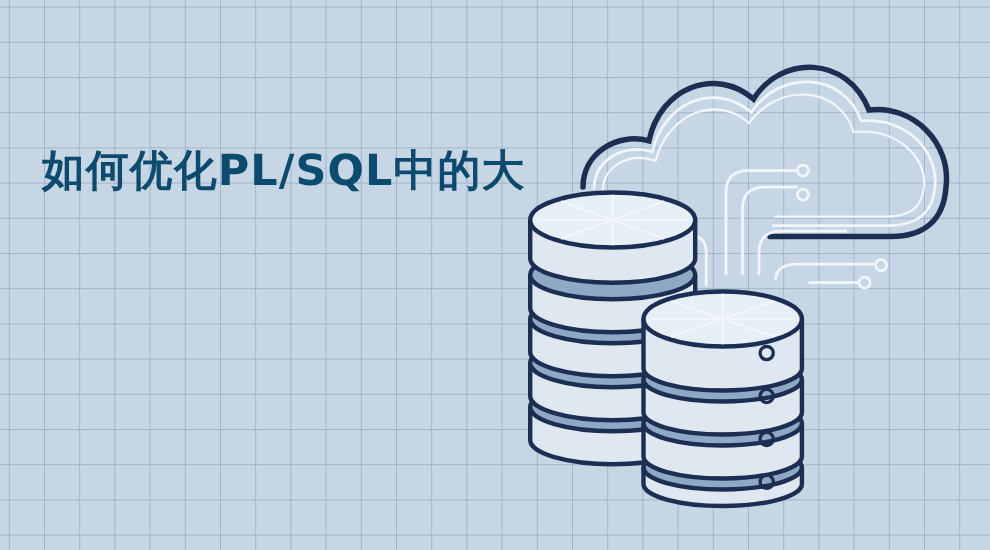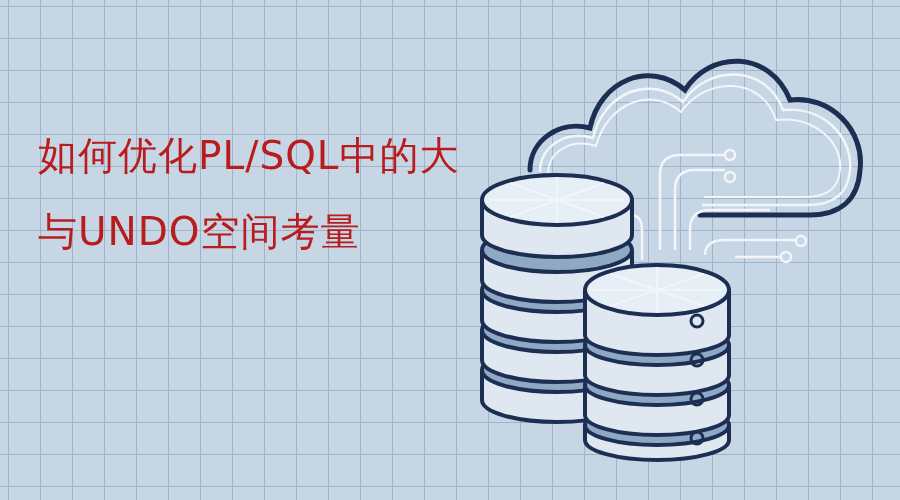--- a/index.html
+++ b/index.html
@@ -5,30 +5,29 @@
   html,body{margin:0;padding:0;}
   body{width:900px;height:500px;overflow:hidden;position:relative;
     background-color:#c7d6e4;
     background-image:
       linear-gradient(#9fb4c8 1px, transparent 1px),
       linear-gradient(90deg, #9fb4c8 1px, transparent 1px);
     background-size:32px 32px;
     background-position:8px 6px;
     font-family:"DejaVu Sans","Liberation Sans",sans-serif;}
   .title{position:absolute;left:38px;top:118px;margin:0;}
-  .title .line{display:block;font-size:39px;font-weight:normal;color:#b91c1c;
+  .title .line{display:block;font-size:39px;font-weight:bold;color:#0c4a6e;
     letter-spacing:1px;line-height:76px;height:76px;white-space:nowrap;}
   .art{position:absolute;left:470px;top:40px;width:400px;height:440px;}
 </style>
 </head>
 <body>
 
 <div class="title">
   <span class="line">如何优化PL/SQL中的大</span>
-  <span class="line">与UNDO空间考量</span>
 </div>
 
 <svg class="art" viewBox="0 0 400 440" xmlns="http://www.w3.org/2000/svg">
 
   <g fill="none">
     <path d="M60 130 C60 100 90 80 120 88 C130 40 180 20 215 50 C240 10 300 10 320 60 C360 55 395 90 390 130 C388 160 370 175 340 175 L230 175" stroke="#1c2e52" stroke-width="5" stroke-linecap="round"></path>
     <path d="M70 132 C70 106 96 90 123 98 C134 52 180 34 213 62 C238 24 296 24 313 70 C352 66 383 96 380 130 C378 154 364 165 338 165 L232 165" stroke="#f2f6fa" stroke-width="2.5"></path>
     <path d="M78 134 C78 112 100 98 126 106 C138 62 182 46 211 72 C236 36 292 36 306 80 C344 76 373 102 370 130 C368 150 356 157 334 157 L234 157" stroke="#f2f6fa" stroke-width="2"></path>
   </g>
 

